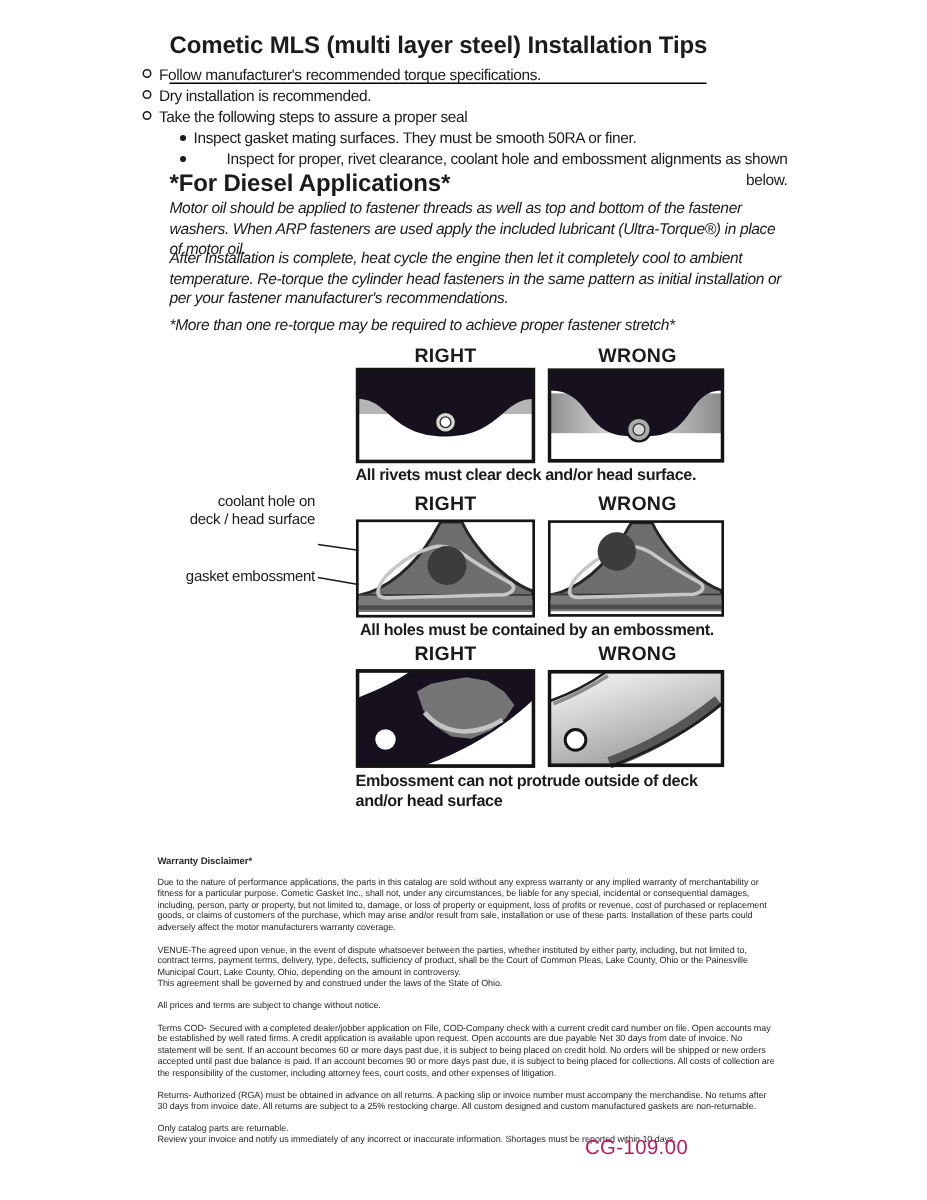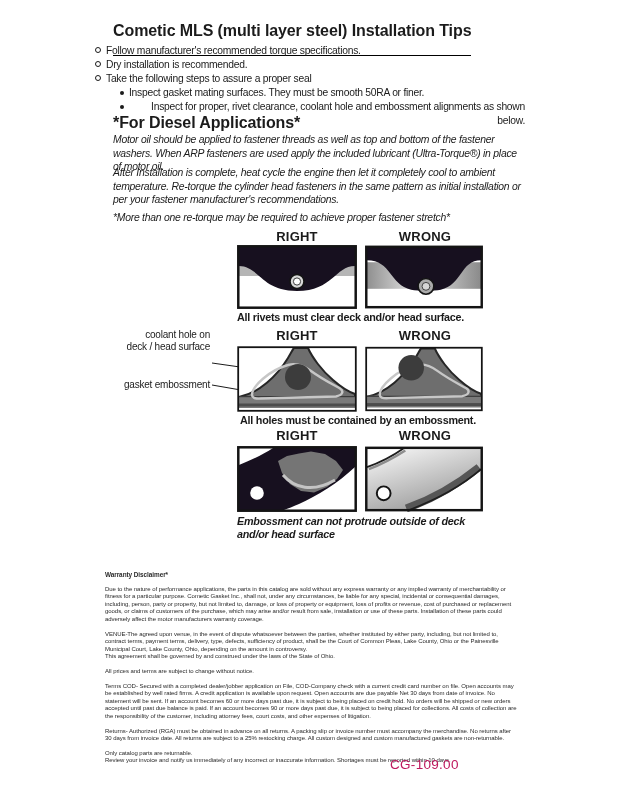--- a/index.html
+++ b/index.html
@@ -23,21 +23,21 @@
   .para{left:113px;width:410px;font-size:10.4px;letter-spacing:-0.25px;line-height:13.5px;font-style:italic;}
   .p1{top:133px;} .p2{top:166px;} .p3{top:211px;}
   
   .rw-label{width:120px;text-align:center;font-size:13px;font-weight:bold;letter-spacing:0.2px;}
   .lbl-l{left:237px;} .lbl-r{left:365px;}
   .row1-lbl{top:229px;} .row2-lbl{top:328px;} .row3-lbl{top:428px;}
   .panel{display:block;}
   .pan-l{left:237px;} .pan-r{left:365px;}
   .row1-pan{top:245px;} .row2-pan{top:346px;} .row3-pan{top:446px;}
   .caption{font-size:10.8px;font-weight:bold;letter-spacing:-0.25px;line-height:13px;}
-  .cap1{left:237px;top:311px;} .cap2{left:240px;top:414px;} .cap3{left:237px;top:515px;font-style:italic;}
+  .cap1{left:237px;top:311px;} .cap2{left:240px;top:414px;} .cap3{left:237px;top:515px;}
   .callout{width:122px;left:88px;text-align:right;font-size:10px;letter-spacing:-0.2px;line-height:11.5px;}
   .co1{top:329px;} .co2{top:379px;}
   .leader{left:208px;top:356px;}
   
   .disc{left:105px;top:571px;width:412px;font-size:6px;line-height:7.6px;letter-spacing:-0.05px;color:#2a2a2a;}
   .disc .hd{font-weight:bold;font-size:6.4px;margin-bottom:7px;}
   .disc p{margin:0 0 7px 0;}
   .disc .tight{margin:0;}
   .footer-code{left:390px;top:757px;font-size:13.5px;letter-spacing:0.3px;color:#be185d;}
 </style>

